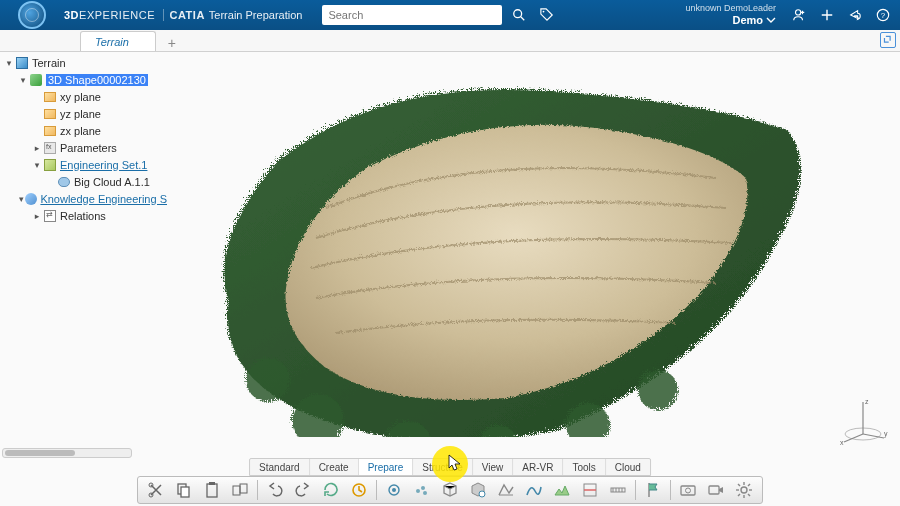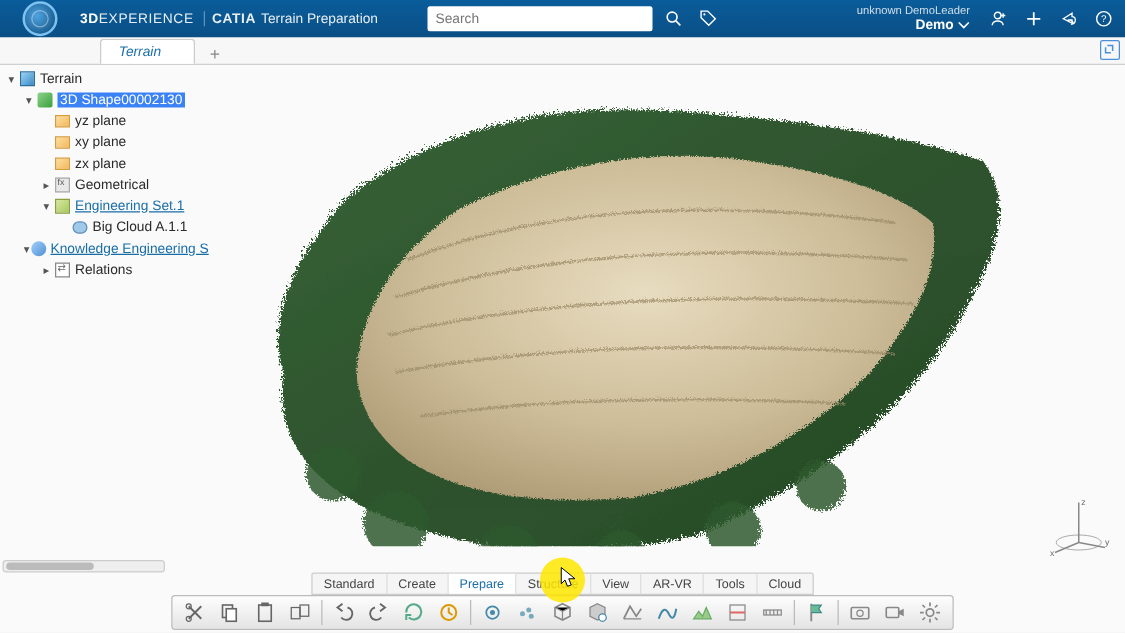--- a/index.html
+++ b/index.html
@@ -5,21 +5,21 @@
   * { box-sizing: border-box; margin: 0; padding: 0; font-family: Arial, Helvetica, sans-serif; }
   html, body { width: 900px; height: 506px; overflow: hidden; background: #f2f2f2; }
   
   .topbar { height: 30px; background: linear-gradient(to bottom, #0a5c9b, #0a4f85); display: flex; align-items: center; color: #fff; font-size: 11px; }
   .compass-wrap { width: 64px; height: 30px; display:flex; align-items:center; justify-content:center; }
   .compass { width: 28px; height: 28px; border-radius: 50%; background: radial-gradient(circle at 40% 40%, #4fa3e0, #0a4878); border: 2px solid #7cc2f2; position: relative; }
   .compass::before { content:''; position:absolute; inset:5px; border:1px solid rgba(255,255,255,0.4); border-radius:50%; }
   .app-title { font-weight: bold; letter-spacing: 0.5px; }
   .app-title .light { font-weight: normal; opacity: 0.9; }
   .app-sub { margin-left: 4px; opacity: 0.9; border-left:1px solid rgba(255,255,255,0.4); padding-left:6px;}
-  .searchbox { margin-left: 40px; height: 20px; width: 180px; background: #fff; border-radius: 2px; display:flex; align-items:center; padding:0 6px; }
+  .searchbox { margin-left: 20px; height: 20px; width: 180px; background: #fff; border-radius: 2px; display:flex; align-items:center; padding:0 6px; }
   .searchbox input { border: none; outline: none; font-size: 11px; width: 100%; color:#333; background:transparent;}
   .topbar .iconbtn { width: 22px; height: 22px; display:flex; align-items:center; justify-content:center; margin-left:6px; cursor:pointer; }
   .topbar svg { fill:#fff; width:14px; height:14px; }
   .topbar .spacer { flex:1; }
   .userblock { display:flex; flex-direction:column; align-items:flex-end; margin-right:6px; line-height:1.1;}
   .userblock .u1 { font-size:9px; opacity:0.8;}
   .userblock .u2 { font-size:11px; font-weight:bold; display:flex; align-items:center;}
   .userblock .u2 svg { width:10px; height:10px; margin-left:3px;}
   
   .tabstrip { height: 22px; background: #f7f7f7; border-bottom:1px solid #d0d0d0; display:flex; align-items:flex-end; padding-left:80px; position:relative;}
@@ -168,42 +168,42 @@
       <span class="ticon">
           <span class="ic-shape"></span>
         </span>
       <span class="lbl">3D Shape00002130</span>
     </div>
     <div class="tree-row indent2">
       <span class="exp"> </span>
       <span class="ticon">
           <span class="ic-plane"></span>
         </span>
+      <span class="lbl">xy plane</span>
+    </div>
+    <div class="tree-row indent2">
+      <span class="exp"> </span>
+      <span class="ticon">
+          <span class="ic-plane"></span>
+        </span>
       <span class="lbl">yz plane</span>
     </div>
     <div class="tree-row indent2">
       <span class="exp"> </span>
       <span class="ticon">
           <span class="ic-plane"></span>
         </span>
-      <span class="lbl">xy plane</span>
-    </div>
-    <div class="tree-row indent2">
-      <span class="exp"> </span>
-      <span class="ticon">
-          <span class="ic-plane"></span>
-        </span>
       <span class="lbl">zx plane</span>
     </div>
     <div class="tree-row indent2">
       <span class="exp">▸</span>
       <span class="ticon">
           <span class="ic-param"></span>
         </span>
-      <span class="lbl">Geometrical</span>
+      <span class="lbl">Parameters</span>
     </div>
     <div class="tree-row indent2">
       <span class="exp">▾</span>
       <span class="ticon">
           <span class="ic-set"></span>
         </span>
       <span class="lbl link">Engineering Set.1</span>
     </div>
     <div class="tree-row indent2" style="padding-left:44px">
       <span class="exp"> </span>

